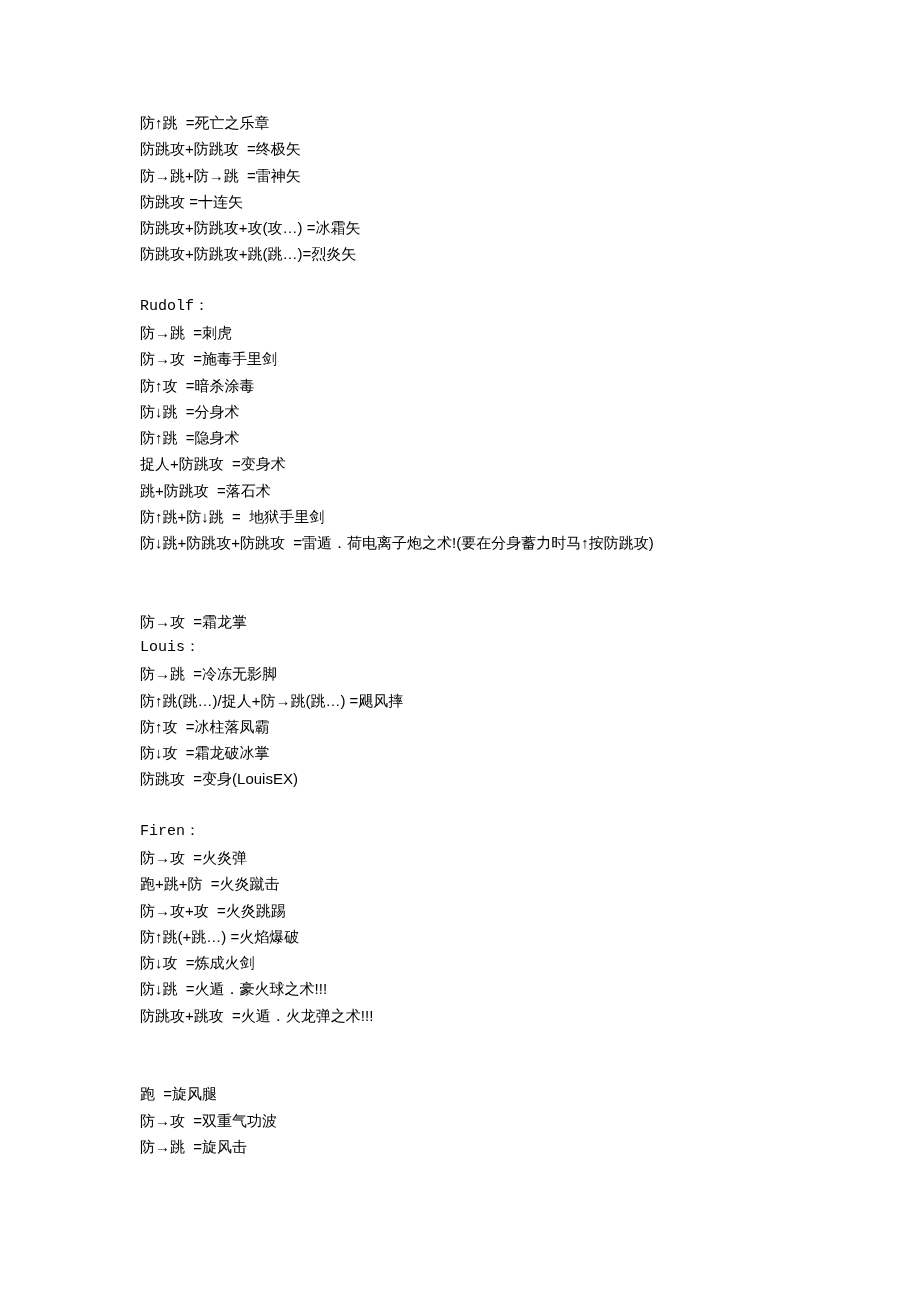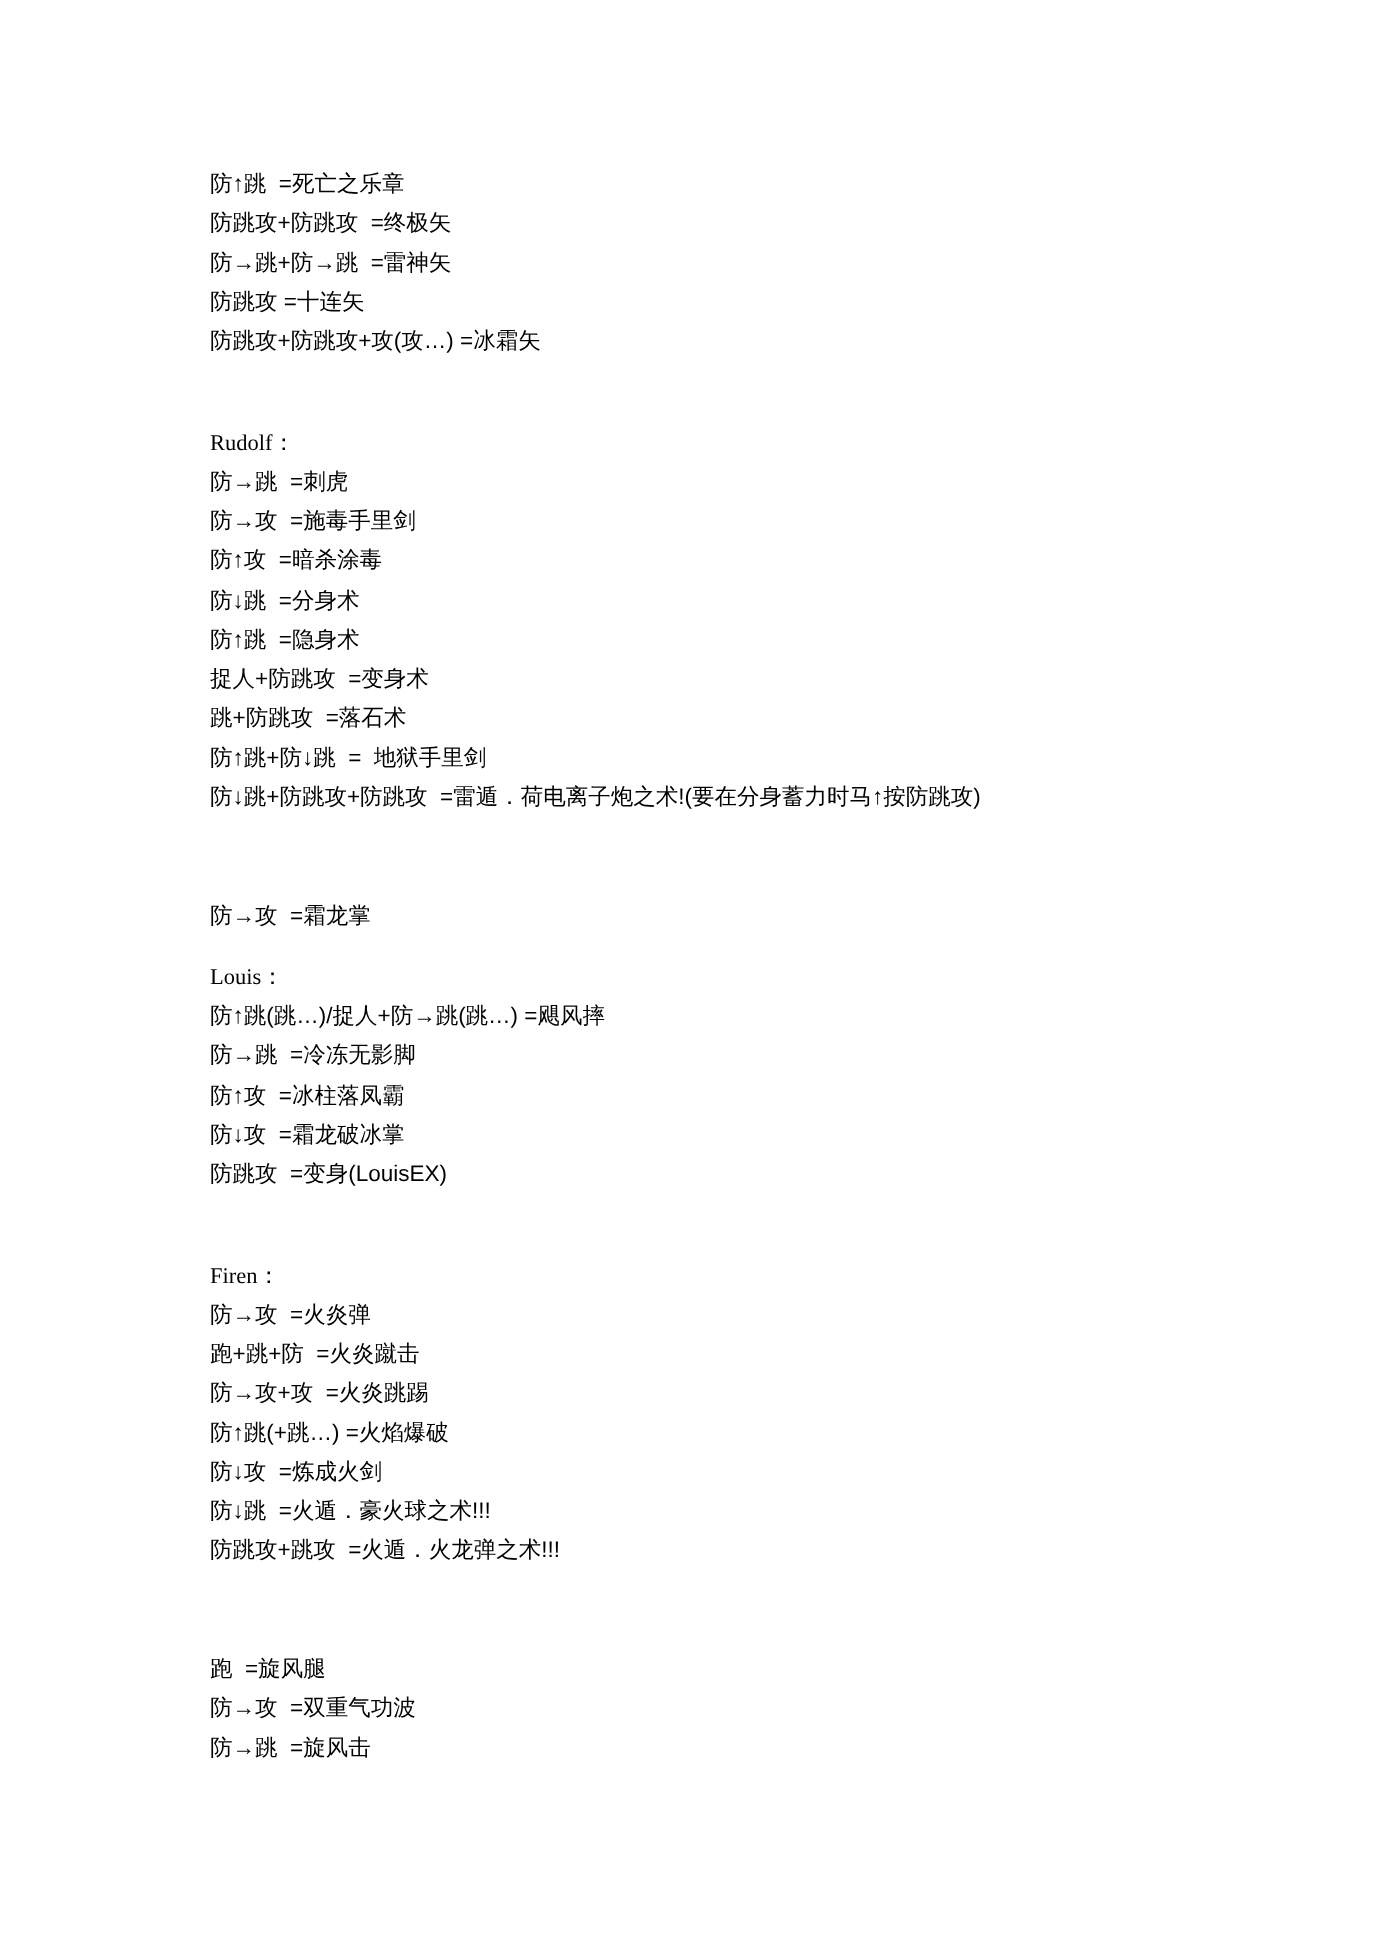--- a/index.html
+++ b/index.html
@@ -10,55 +10,56 @@
       background: #fff;
       margin: 0;
       padding: 110px 130px 60px 140px;
       width: 920px;
       box-sizing: border-box;
     }
     .line {
       white-space: pre-wrap;
     }
     .section-title {
-      font-family: Liberation Serif, serif;
-      margin-top: 15px;
+      font-family: Liberation Mono, monospace;
+      margin-top: 0;
     }
     .gap {
       height: 1.75em;
     }
     .double-gap {
       height: 3.5em;
     }
   </style>
 </head>
 <body>
 
 <div id="content">
     <div class="line">防↑跳  =死亡之乐章</div>
     <div class="line">防跳攻+防跳攻  =终极矢</div>
     <div class="line">防→跳+防→跳  =雷神矢</div>
     <div class="line">防跳攻 =十连矢</div>
     <div class="line">防跳攻+防跳攻+攻(攻…) =冰霜矢</div>
+    <div class="line">防跳攻+防跳攻+跳(跳…)=烈炎矢</div>
     <div class="gap"></div>
     <div class="line section-title">Rudolf：</div>
     <div class="line">防→跳  =刺虎</div>
     <div class="line">防→攻  =施毒手里剑</div>
     <div class="line">防↑攻  =暗杀涂毒</div>
     <div class="line">防↓跳  =分身术</div>
     <div class="line">防↑跳  =隐身术</div>
     <div class="line">捉人+防跳攻  =变身术</div>
     <div class="line">跳+防跳攻  =落石术</div>
     <div class="line">防↑跳+防↓跳  =  地狱手里剑</div>
     <div class="line">防↓跳+防跳攻+防跳攻  =雷遁．荷电离子炮之术!(要在分身蓄力时马↑按防跳攻)</div>
     <div class="double-gap"></div>
     <div class="line">防→攻  =霜龙掌</div>
     <div class="line section-title">Louis：</div>
+    <div class="line">防→跳  =冷冻无影脚</div>
     <div class="line">防↑跳(跳…)/捉人+防→跳(跳…) =飓风摔</div>
-    <div class="line">防→跳  =冷冻无影脚</div>
     <div class="line">防↑攻  =冰柱落凤霸</div>
     <div class="line">防↓攻  =霜龙破冰掌</div>
     <div class="line">防跳攻  =变身(LouisEX)</div>
     <div class="gap"></div>
     <div class="line section-title">Firen：</div>
     <div class="line">防→攻  =火炎弹</div>
     <div class="line">跑+跳+防  =火炎蹴击</div>
     <div class="line">防→攻+攻  =火炎跳踢</div>
     <div class="line">防↑跳(+跳…) =火焰爆破</div>
     <div class="line">防↓攻  =炼成火剑</div>

